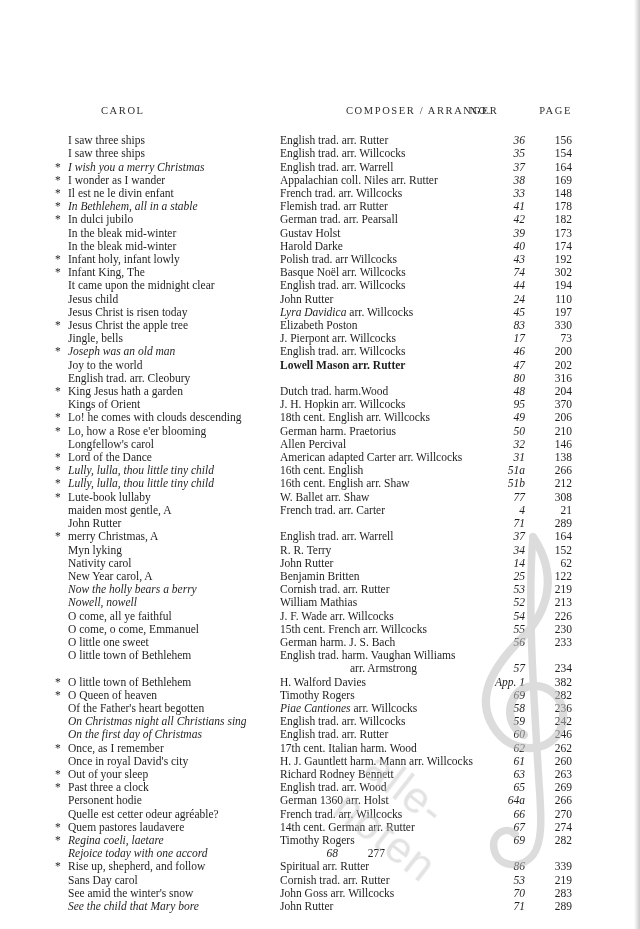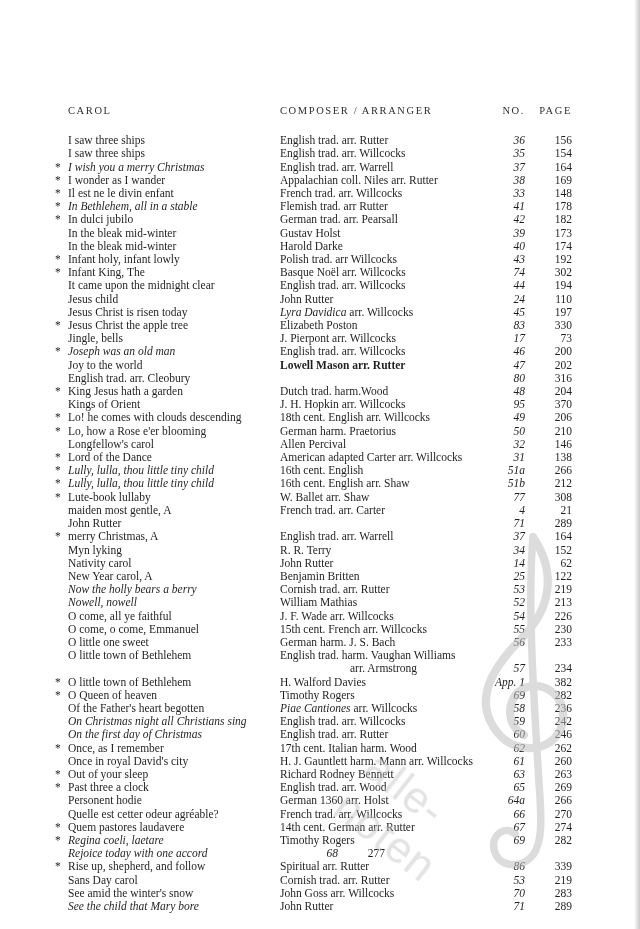--- a/index.html
+++ b/index.html
@@ -18,20 +18,21 @@
   .col-title{flex:0 0 212px;min-width:0;overflow:visible;}
   .col-composer{flex:1 1 auto;min-width:0;overflow:visible;}
   .col-no{flex:0 0 58px;text-align:right;font-style:italic;align-self:flex-end;}
   .col-page{flex:0 0 47px;text-align:right;align-self:flex-end;}
   .it{font-style:italic;}
   .b{font-weight:bold;}
   .comp2{display:block;padding-left:70px;}
   .table-header{
     font-size:10.5px;letter-spacing:1.6px;color:#2e2e2e;
     margin-bottom:17px;
+    gap:33px;
   }
   .table-header .col-no{font-style:normal;}
   
   .watermark{position:absolute;z-index:3;pointer-events:none;opacity:.55;}
   .wm-clef{position:absolute;left:442px;top:528px;width:170px;height:360px;}
   .wm-text{
     position:absolute;left:386px;top:742px;
     transform:rotate(38deg);transform-origin:left top;
     font-family:"Liberation Sans", sans-serif;
     font-size:44px;color:#c6c6c6;letter-spacing:1px;opacity:.9;

